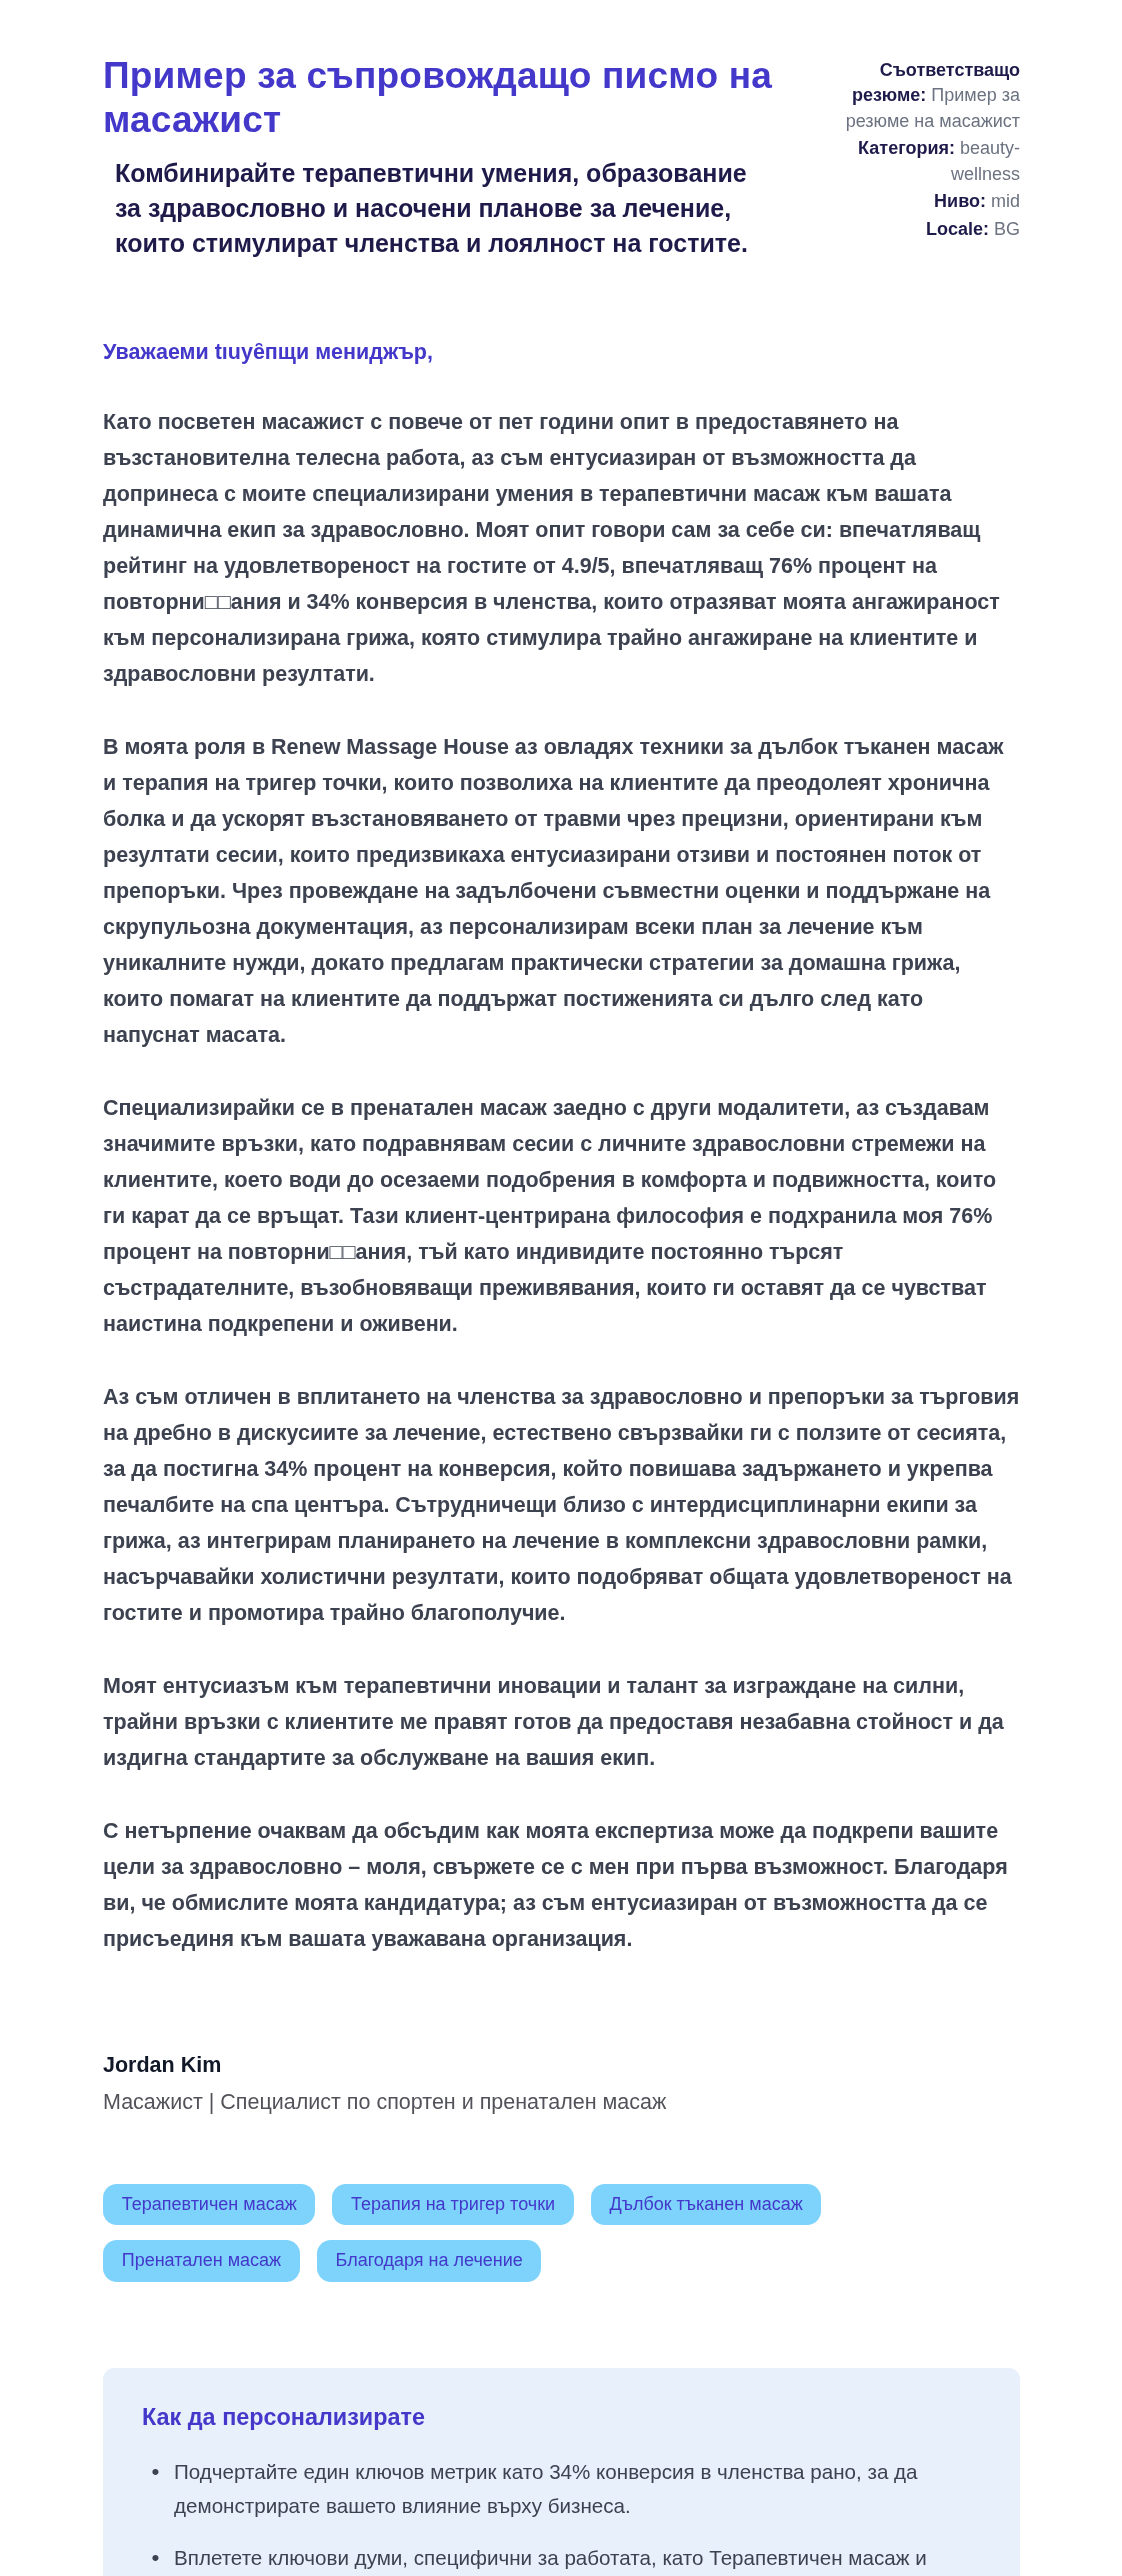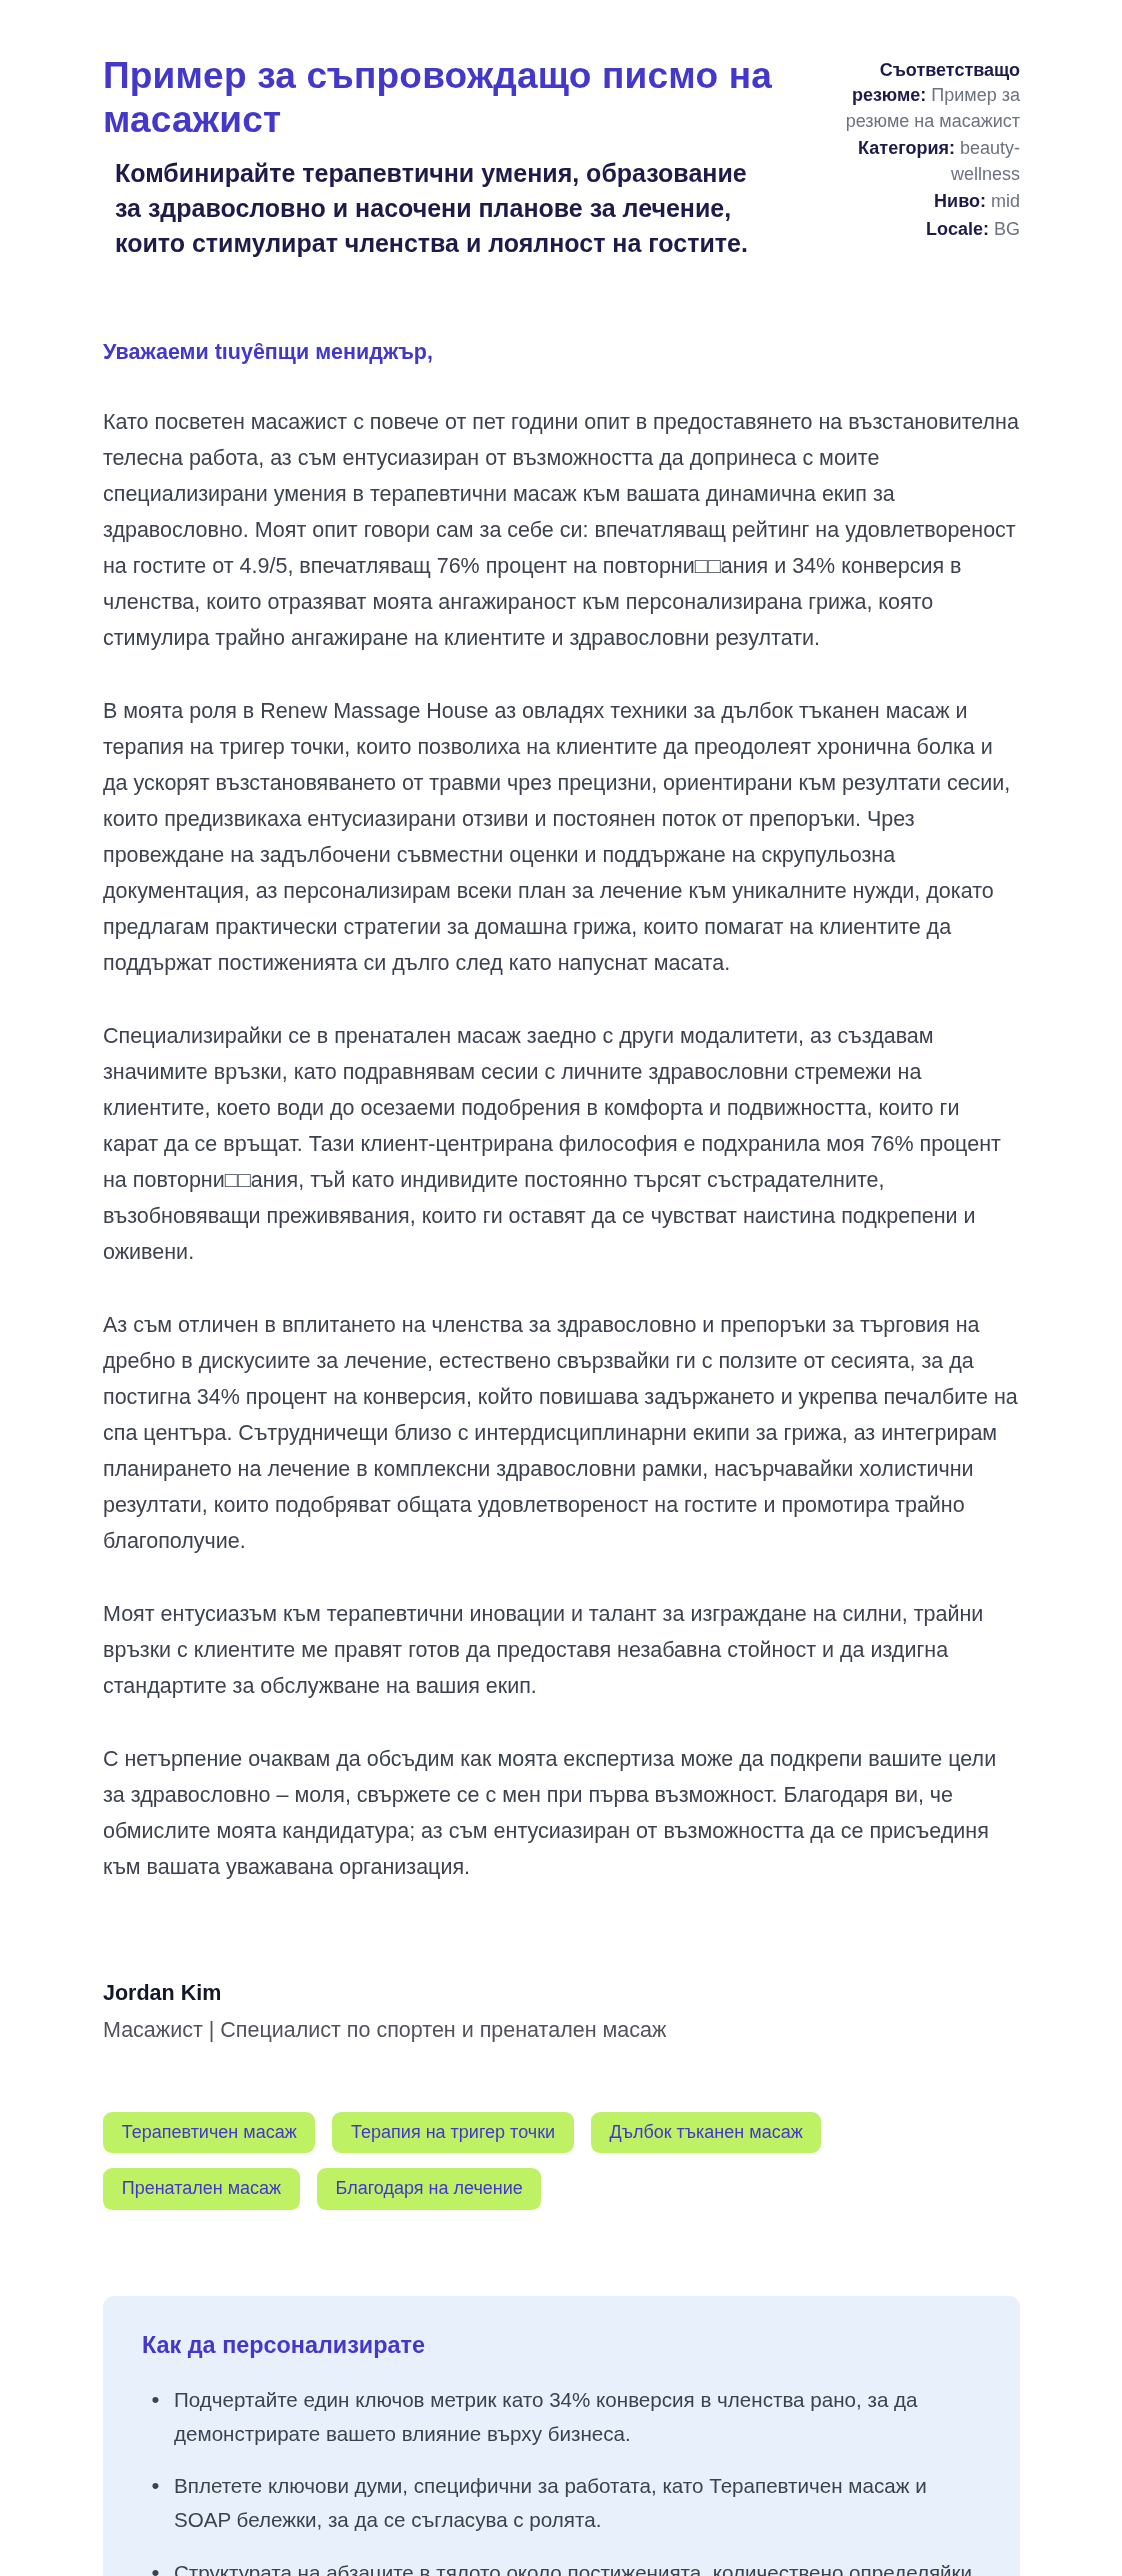--- a/index.html
+++ b/index.html
@@ -49,38 +49,39 @@
     color: #4338ca;
     font-weight: bold;
     font-size: 21.5px;
     margin-bottom: 39px;
   }
   .para {
     font-size: 21.5px;
     line-height: 36px;
     color: #3d4250;
     margin-bottom: 37px;
+    font-weight: bold;
   }
   
   .signature { margin-top: 96px; }
   .sig-name { font-weight: bold; color: #111827; font-size: 21.5px; margin-bottom: 11.2px; }
   .sig-role { color: #52525b; font-size: 21.5px; }
   
   .tags {
     margin-top: 69px;
     display: flex;
     flex-wrap: wrap;
     gap: 15px 17px;
   }
   .tag-chip {
-    background: #bef264;
+    background: #7dd3fc;
     color: #4338ca;
     font-size: 18px;
     padding: 10.3px 18.7px;
-    border-radius: 9px;
+    border-radius: 14px;
     white-space: nowrap;
     cursor: pointer;
   }
   
   .tips-box {
     margin-top: 86px;
     background: #e8f0fb;
     border-radius: 11.2px;
     padding: 36px 39px 39px 39px;
   }

